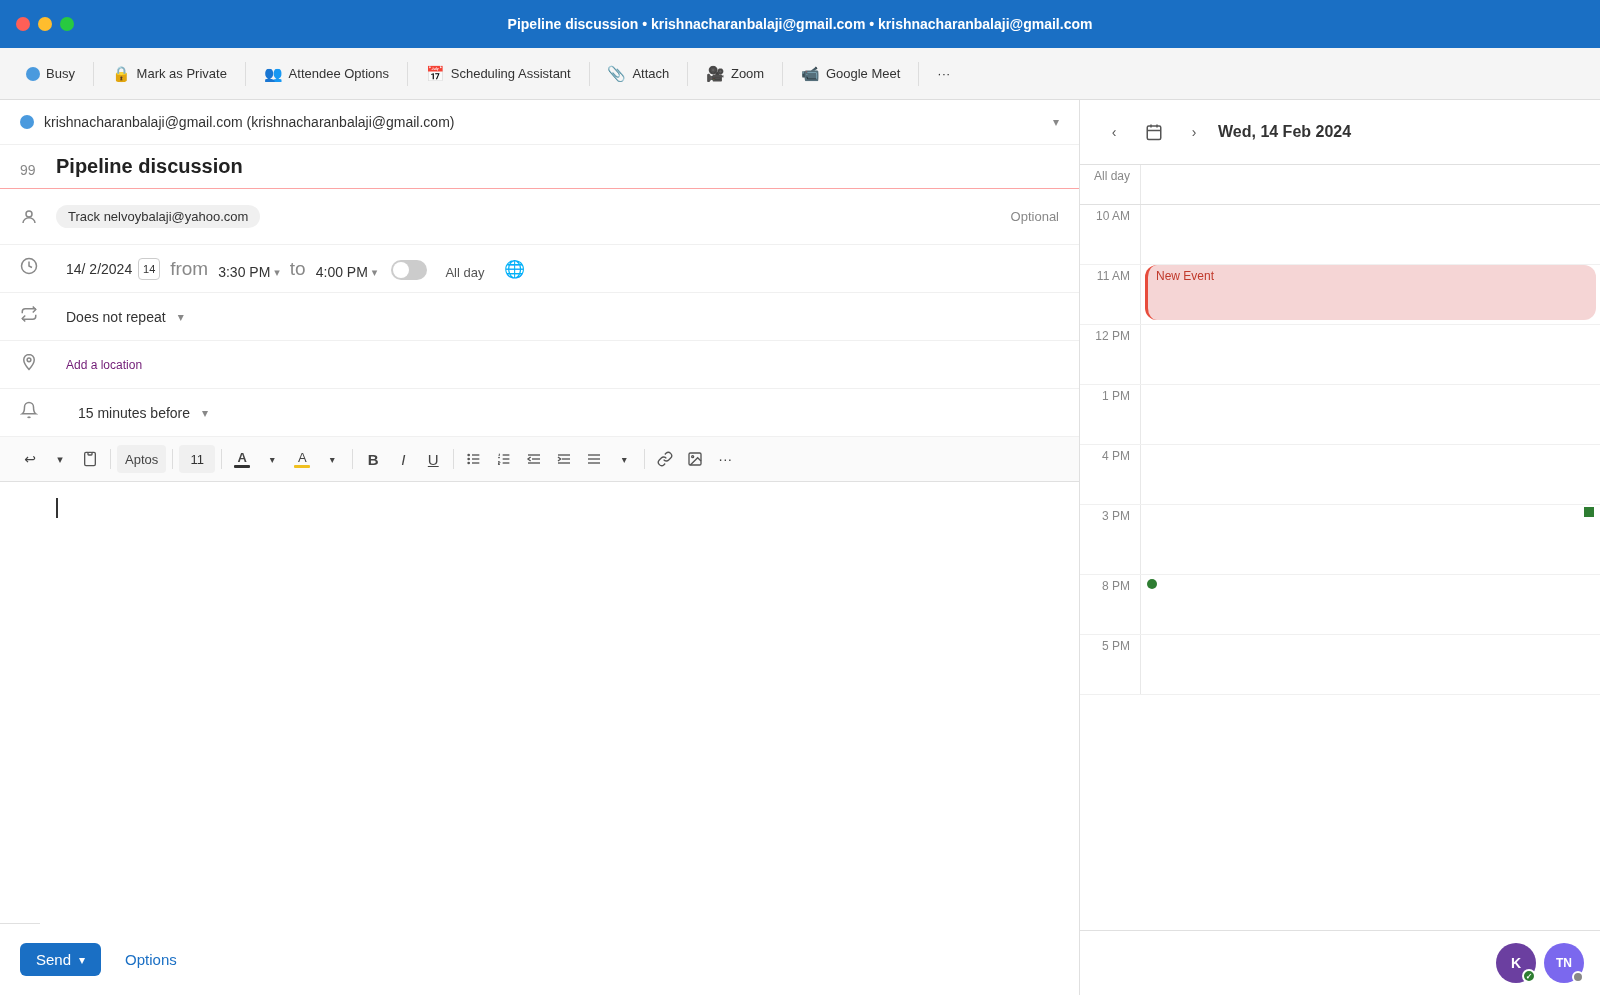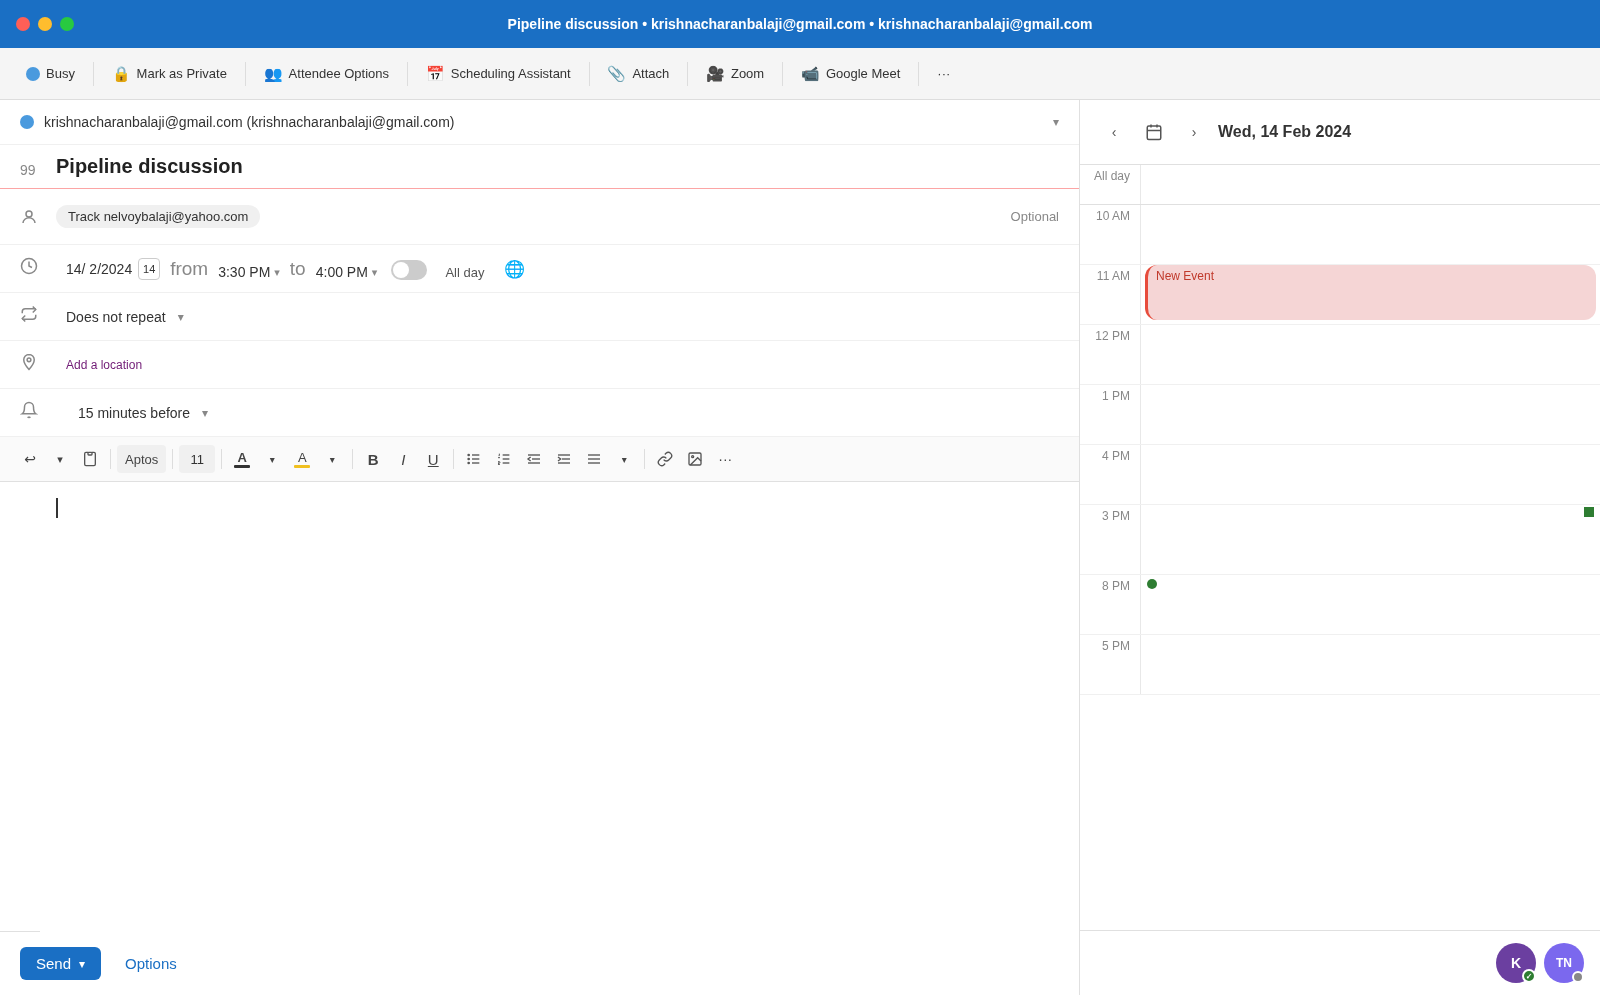--- a/index.html
+++ b/index.html
@@ -264,21 +264,21 @@
       animation: blink 1s infinite;
     }
     @keyframes blink { 0%,100%{opacity:1} 50%{opacity:0} }
 
     
     .bottom-bar {
       position: absolute;
       bottom: 0;
       left: 0;
       right: 1080px;
-      height: 64px;
+      height: 72px;
       background: white;
       border-top: 1px solid #e0e0e0;
       display: flex;
       align-items: center;
       padding: 0 20px;
       gap: 12px;
     }
     .send-btn {
       background: #1a6fc4;
       color: white;

